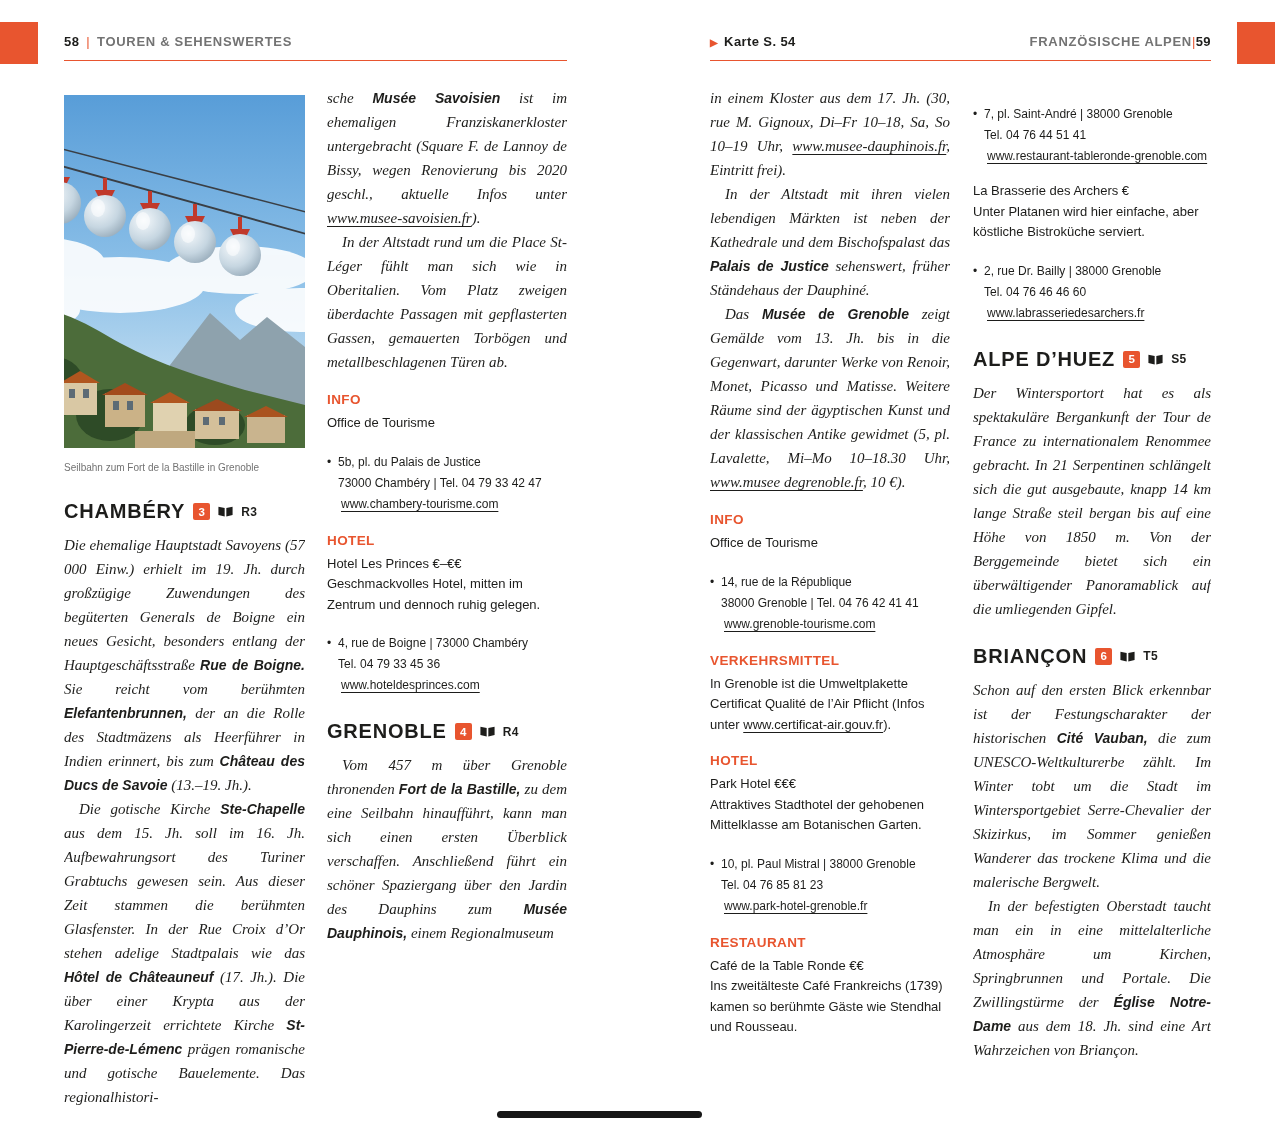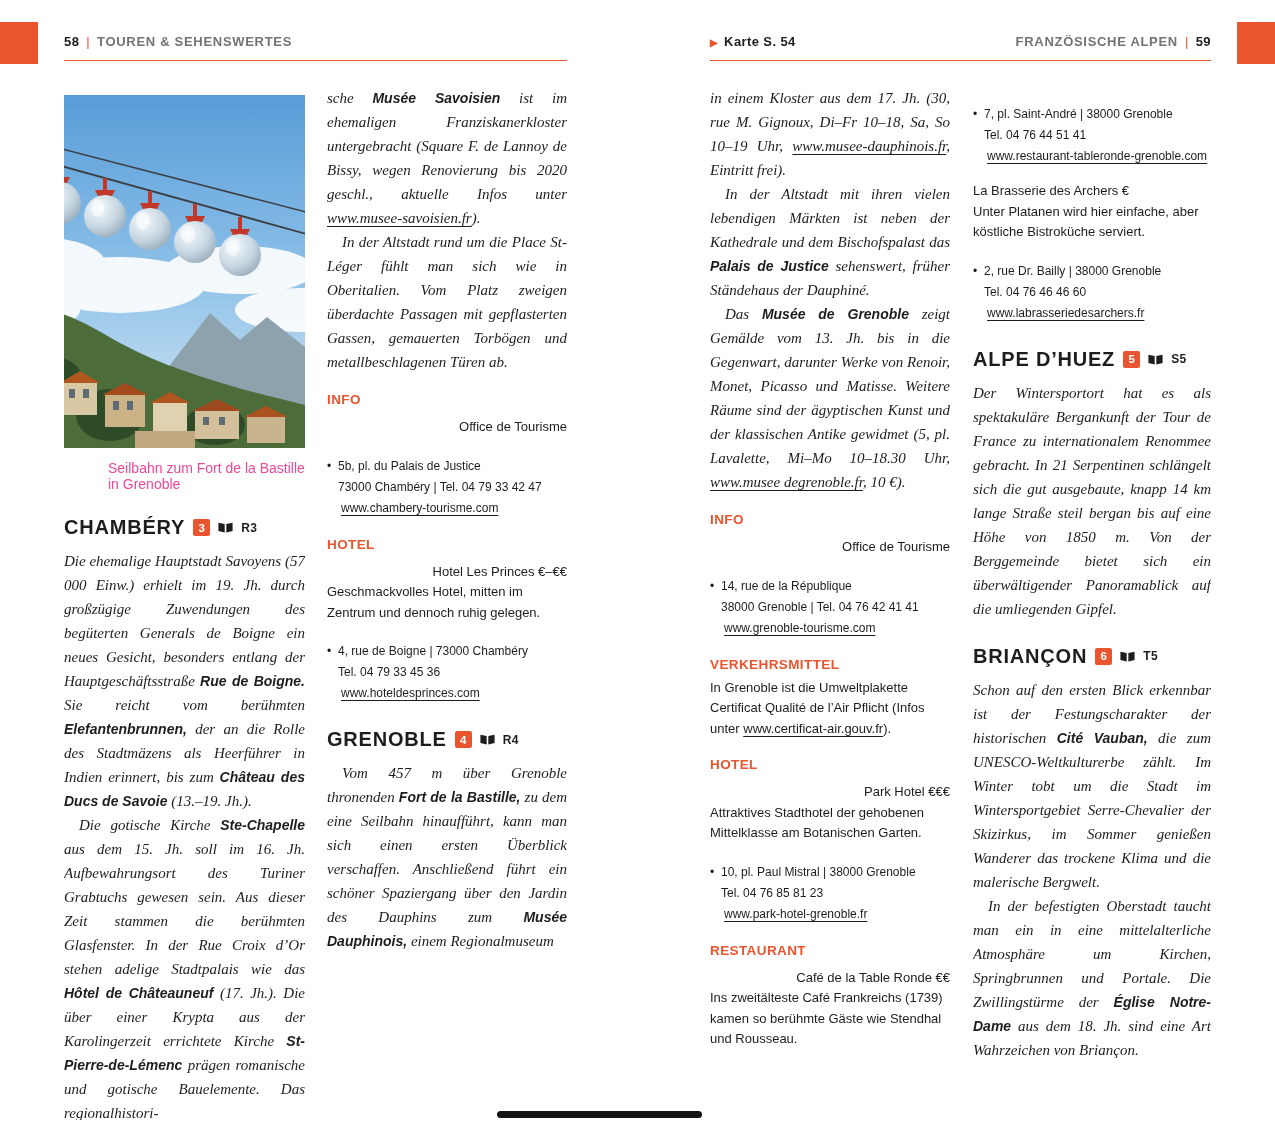--- a/index.html
+++ b/index.html
@@ -25,33 +25,33 @@
     display:flex; align-items:flex-start; justify-content:space-between;
     font-size:13px; font-weight:700; letter-spacing:.4px;text-align:center;
   }
   .header.hdr-left { left:64px; width:503px; justify-content:flex-start; gap:7px; }
   .header.hdr-right { left:710px; width:501px; }
   .pg-num { color:#1d1d1b; }
   .sep { color:#e8552f; font-weight:400; }
   .hdr-title { color:#737373; letter-spacing:.7px; }
   .hdr-center { display:flex; align-items:center; gap:6px; color:#1d1d1b; }
   .tri { color:#e8552f; font-size:10px; line-height:1; transform:translateY(1px); }
-  .hdr-right-group { display:flex; gap:7px; }
+  .hdr-right-group { display:flex; gap:0; }
 
   
   .col { position:absolute; top:86px; height:1034px; overflow:hidden; }
   .col1 { left:64px;  width:241px; }
   .col2 { left:327px; width:240px; }
   .col3 { left:710px; width:240px; }
   .col4 { left:973px; width:238px; }
 
   
   .photo { display:block; width:300px; height:353px; margin-left:-59px; margin-top:9px; overflow:hidden; }
   .photo svg { display:block; }
-  .caption { font-size:14px; line-height:16px; color:#ec4899; margin-top:12px;margin-left:44px; }
+  .caption { font-size:10px; line-height:16px; color:#737373; margin-top:12px; }
 
   
   .sec-head {
     margin:24px 0 10px; display:flex; align-items:center; gap:8px;
     font-size:20px; font-weight:700; letter-spacing:.8px; color:#1d1d1b;
   }
   .badge {
     width:17px; height:17px; background:#e8552f; color:#fff; border-radius:2px;
     font-size:11.5px; font-weight:700; display:flex; align-items:center; justify-content:center;
     letter-spacing:0;
@@ -66,21 +66,21 @@
     hyphens:auto;
     font-style:italic;
   }
   .body-p.indent { text-indent:15px; }
   .body-p .b { font-family:"Liberation Sans", sans-serif; font-weight:700; font-size:14px; }
   .u { text-decoration:underline; text-underline-offset:2.5px; text-decoration-thickness:1px; }
 
   
   .cat-head { margin:18px 0 6px; color:#e8552f; font-size:13.5px; font-weight:700; letter-spacing:.4px; }
   .info-name { font-size:13px; line-height:20.5px; margin-top:14px; }
-  .cat-head + .info-name { margin-top:10px;text-align:right; }
+  .cat-head + .info-name { margin-top:2px; }
   .info-name .b { font-weight:400; }
   .info-text { font-size:13px; line-height:20.5px; }
   .info-text .b { font-weight:400; }
   .contact { font-size:12px; line-height:21px; margin-top:18px; }
   .c-line { padding-left:11px; position:relative; }
   .c-line.bullet { padding-left:11px; }
   .c-line.bullet::before { content:"•"; position:absolute; left:0; top:0; }
   .c-line.link { padding-left:14px; text-decoration:underline; text-underline-offset:2.5px; text-decoration-thickness:1px; word-break:break-all; }
 
   

